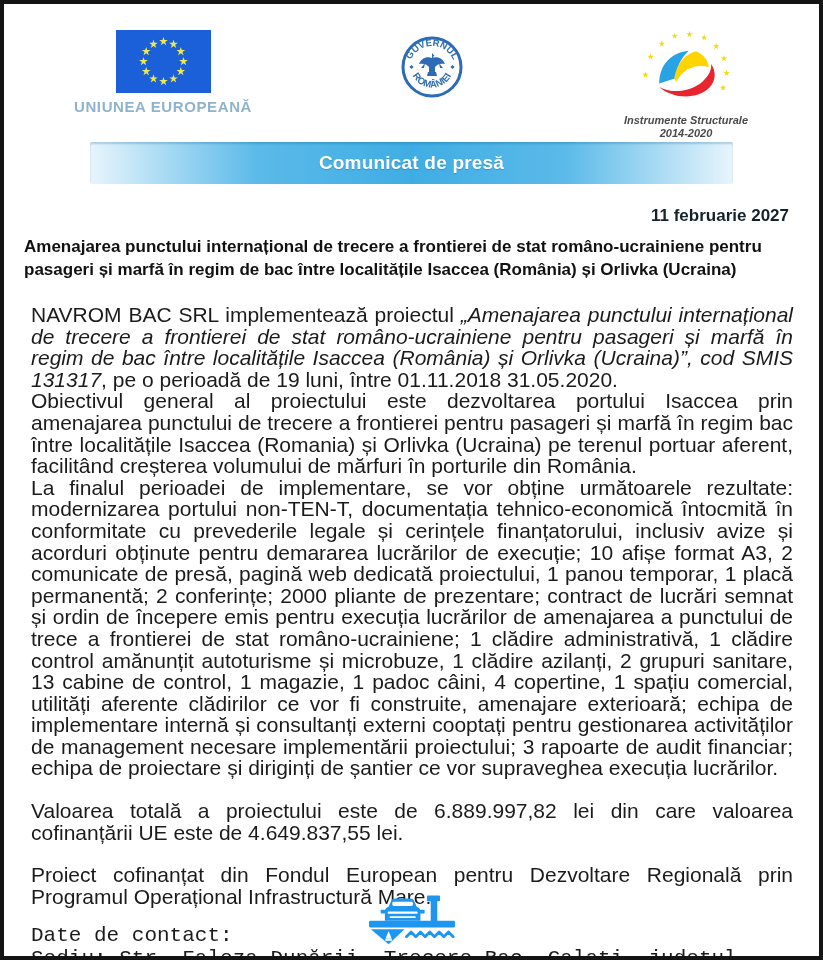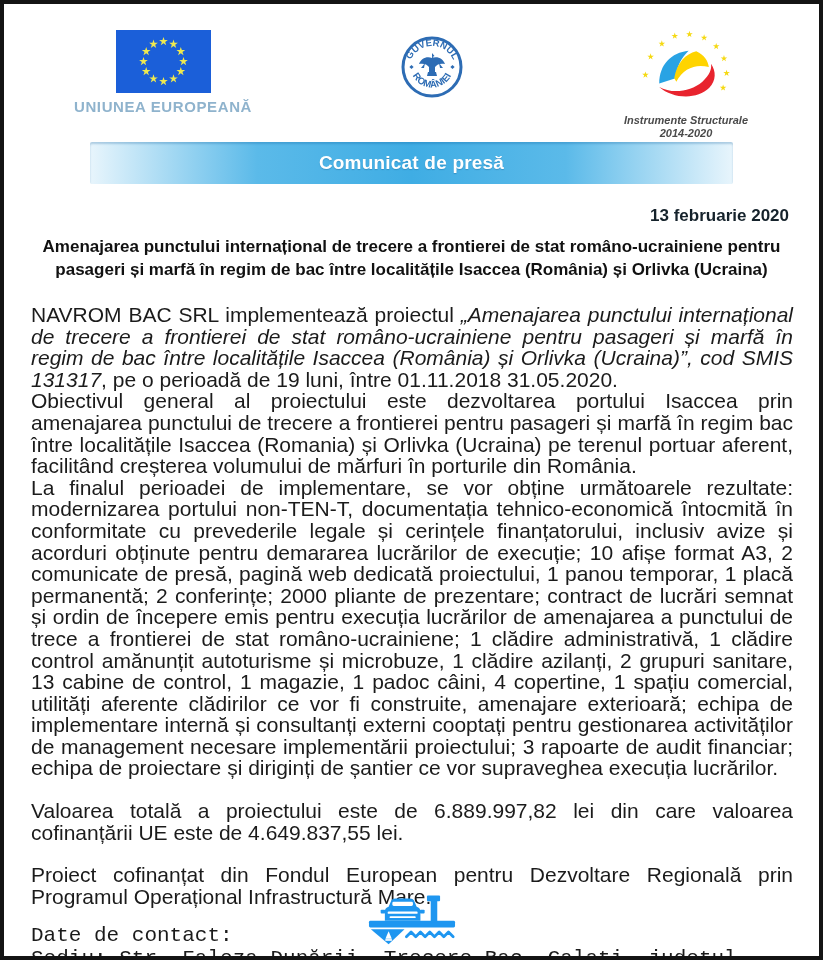--- a/index.html
+++ b/index.html
@@ -19,21 +19,21 @@
   .banner{
     width:643px;height:42px;margin:12px auto 0;border-radius:2px;
     background:linear-gradient(90deg,#e8f5fc 0%,#5bbae9 26%,#3fade4 50%,#5bbae9 74%,#e8f5fc 100%);
     box-shadow:inset 0 2px 2px rgba(10,90,150,.25);
     display:flex;align-items:center;justify-content:center;
   }
   .banner span{color:#fff;font-size:19px;font-weight:bold;letter-spacing:.2px;
                text-shadow:0 1px 1px rgba(20,90,140,.35);}
   
   .date{margin:22px 30px 0 0;text-align:right;font-weight:bold;font-size:17px;color:#15222b;}
-  .doc-title{margin:9px 20px 0;text-align:center;font-weight:bold;font-size:17px;line-height:23px;color:#111;}
+  .doc-title{margin:9px 20px 0;font-weight:bold;font-size:17px;line-height:23px;color:#111;}
   
   .body-text{margin:23px 26px 0 27px;font-size:21px;line-height:21.6px;text-align:justify;color:#1b1b1b;}
   .body-text p{margin:0;}
   .body-text p.gap{margin-top:21px;}
   .contact{margin-top:18px;text-align:left;font-family:Liberation Mono, monospace;}
   .contact div{line-height:22.2px;}
   
   .ferry-wrap{position:absolute;left:50%;bottom:4px;transform:translateX(-50%);}
 </style>
 </head>
@@ -116,21 +116,21 @@
         <span>Instrumente Structurale</span><br>
         <span>2014-2020</span>
       </div>
     </div>
   </div>
 
   <div class="banner">
     <span>Comunicat de presă</span>
   </div>
 
-  <div class="date">13 februarie 2020</div>
+  <div class="date">11 februarie 2027</div>
 
   <div class="doc-title">Amenajarea punctului internațional de trecere a frontierei de stat româno-ucrainiene pentru pasageri și marfă în regim de bac între localitățile Isaccea (România) și Orlivka (Ucraina)</div>
 
   <div class="body-text">
     <p><span>NAVROM BAC SRL implementează proiectul </span><i>„Amenajarea punctului internațional de trecere a frontierei de stat româno-ucrainiene pentru pasageri și marfă în regim de bac între localitățile Isaccea (România) și Orlivka (Ucraina)”, cod SMIS 131317</i><span>, pe o perioadă de 19 luni, între 01.11.2018 31.05.2020.</span></p>
     <p>Obiectivul general al proiectului este dezvoltarea portului Isaccea prin amenajarea punctului de trecere a frontierei pentru pasageri și marfă în regim bac între localitățile Isaccea (Romania) și Orlivka (Ucraina) pe terenul portuar aferent, facilitând creșterea volumului de mărfuri în porturile din România.</p>
     <p>La finalul perioadei de implementare, se vor obține următoarele rezultate: modernizarea portului non-TEN-T, documentația tehnico-economică întocmită în conformitate cu prevederile legale și cerințele finanțatorului, inclusiv avize și acorduri obținute pentru demararea lucrărilor de execuție; 10 afișe format A3, 2 comunicate de presă, pagină web dedicată proiectului, 1 panou temporar, 1 placă permanentă; 2 conferințe; 2000 pliante de prezentare; contract de lucrări semnat și ordin de începere emis pentru execuția lucrărilor de amenajarea a punctului de trece a frontierei de stat româno-ucrainiene; 1 clădire administrativă, 1 clădire control amănunțit autoturisme și microbuze, 1 clădire azilanți, 2 grupuri sanitare, 13 cabine de control, 1 magazie, 1 padoc câini, 4 copertine, 1 spațiu comercial, utilități aferente clădirilor ce vor fi construite, amenajare exterioară; echipa de implementare internă și consultanți externi cooptați pentru gestionarea activităților de management necesare implementării proiectului; 3 rapoarte de audit financiar; echipa de proiectare și diriginți de șantier ce vor supraveghea execuția lucrărilor.</p>
     <p class="gap">Valoarea totală a proiectului este de 6.889.997,82 lei din care valoarea cofinanțării UE este de 4.649.837,55 lei.</p>
     <p class="gap">Proiect cofinanțat din Fondul European pentru Dezvoltare Regională prin Programul Operațional Infrastructură Mare.</p>
 

